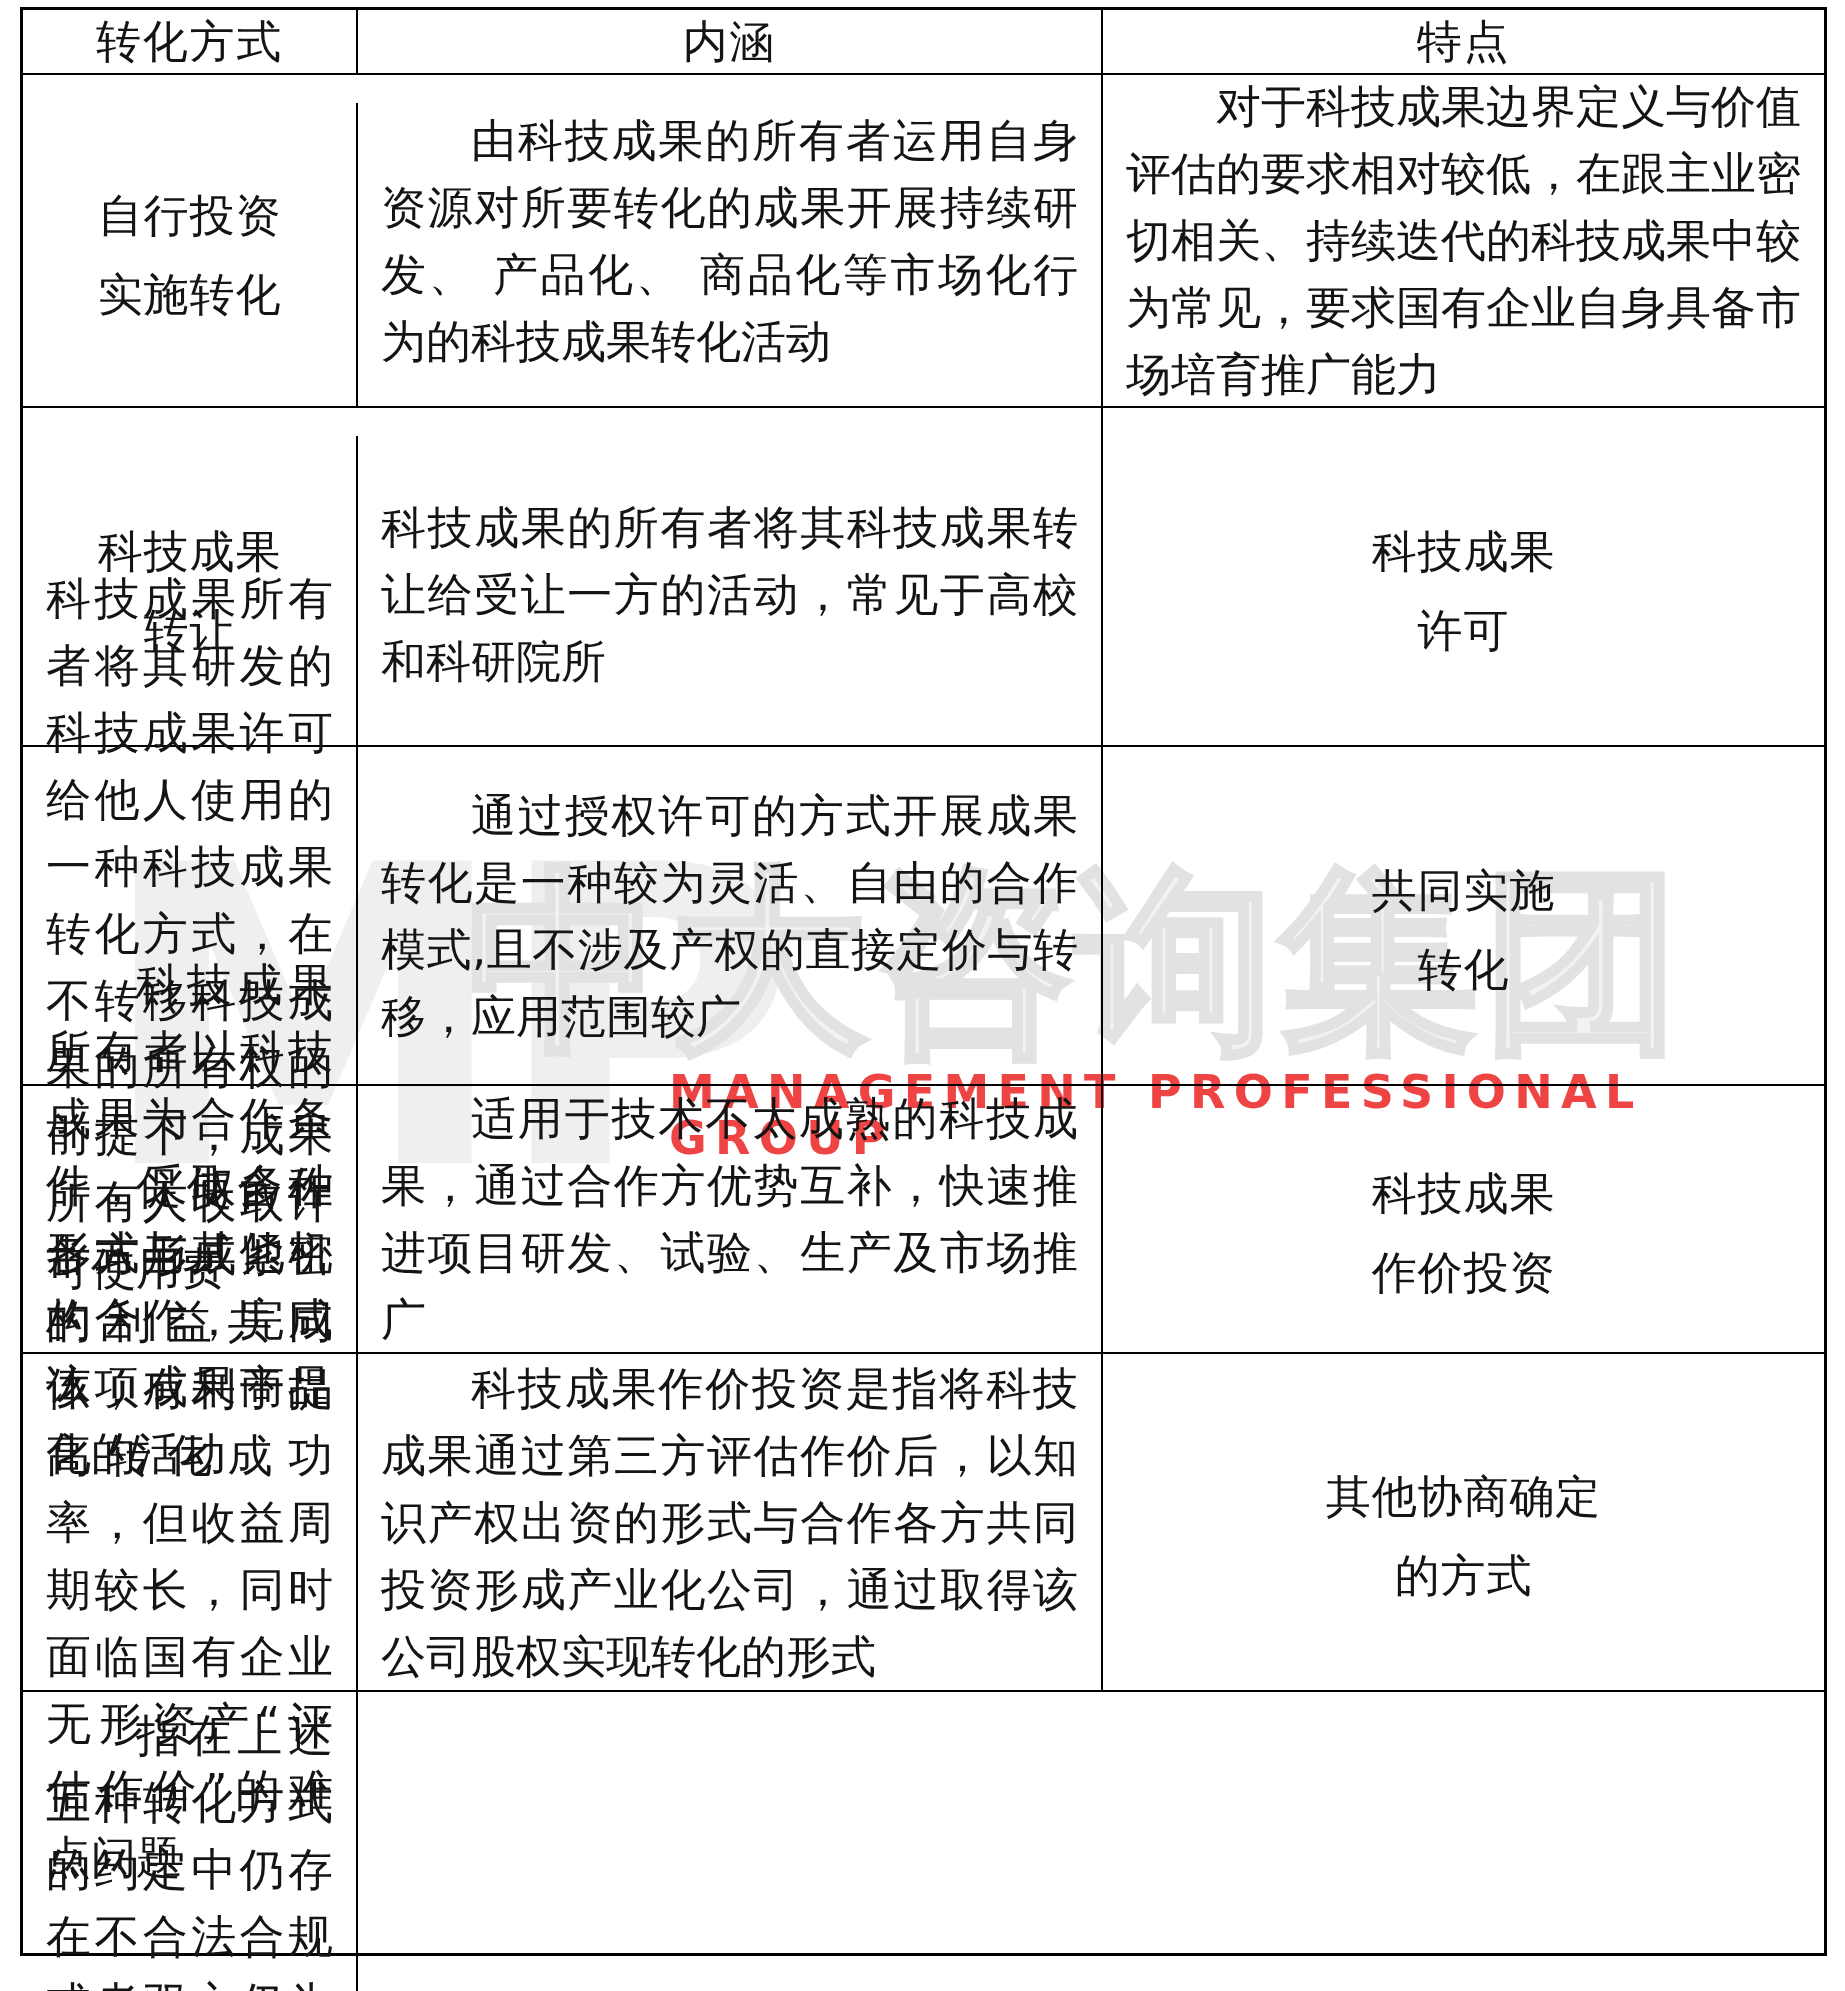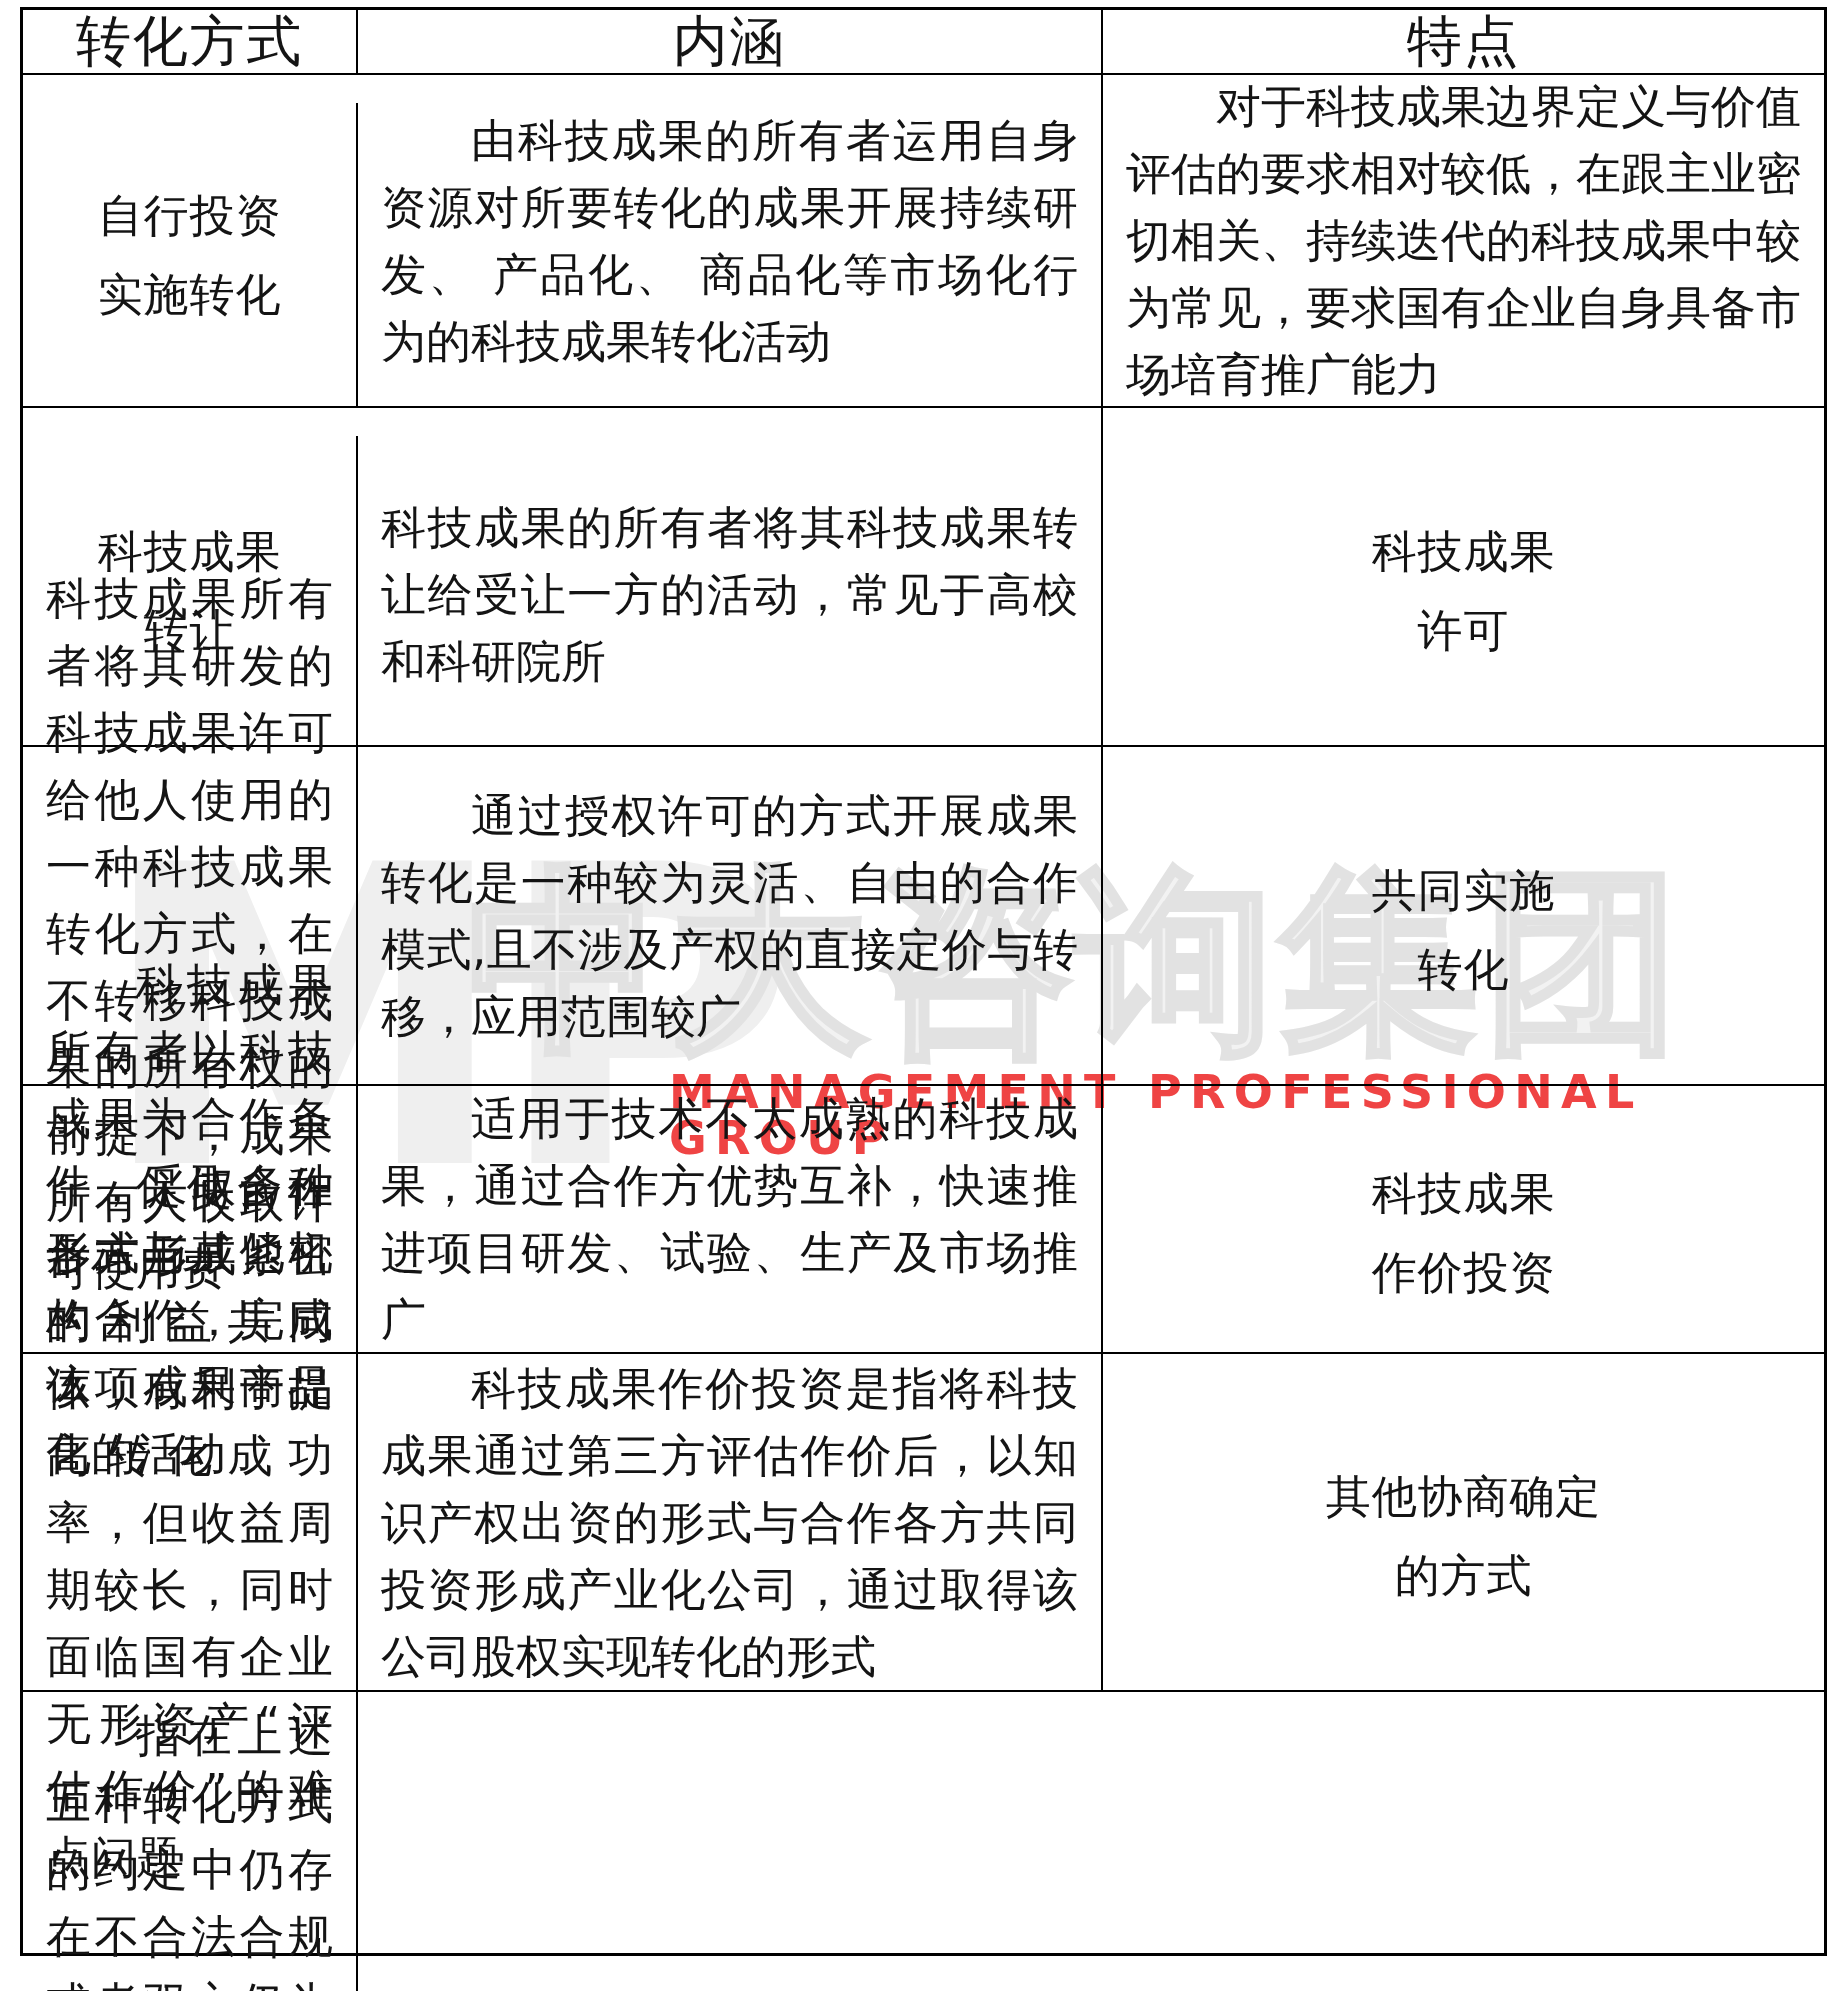--- a/index.html
+++ b/index.html
@@ -38,21 +38,21 @@
   }
   .cell{
     box-sizing:border-box;
     border-right:2.8px solid #000;border-bottom:2.8px solid #000;
     display:flex;align-items:center;justify-content:center;
     background:transparent;
   }
   .cell:nth-child(3n){border-right:none;}
   .cell:nth-child(19),.cell:nth-child(20),.cell:nth-child(21){border-bottom:none;}
 
-  .hcell{font-size:55px;letter-spacing:1.8px;}
+  .hcell{font-size:45px;letter-spacing:1.8px;}
   .mcell{
     font-size:45px;line-height:79px;text-align:center;white-space:pre-line;
     letter-spacing:0.9px;
     margin-top:28px;
   }
   .tcell{justify-content:flex-start;padding:9.2px 23px;}
   .tcell p{
     margin:0;width:100%;
     font-size:45px;line-height:67px;text-align:justify;letter-spacing:0;
   }

